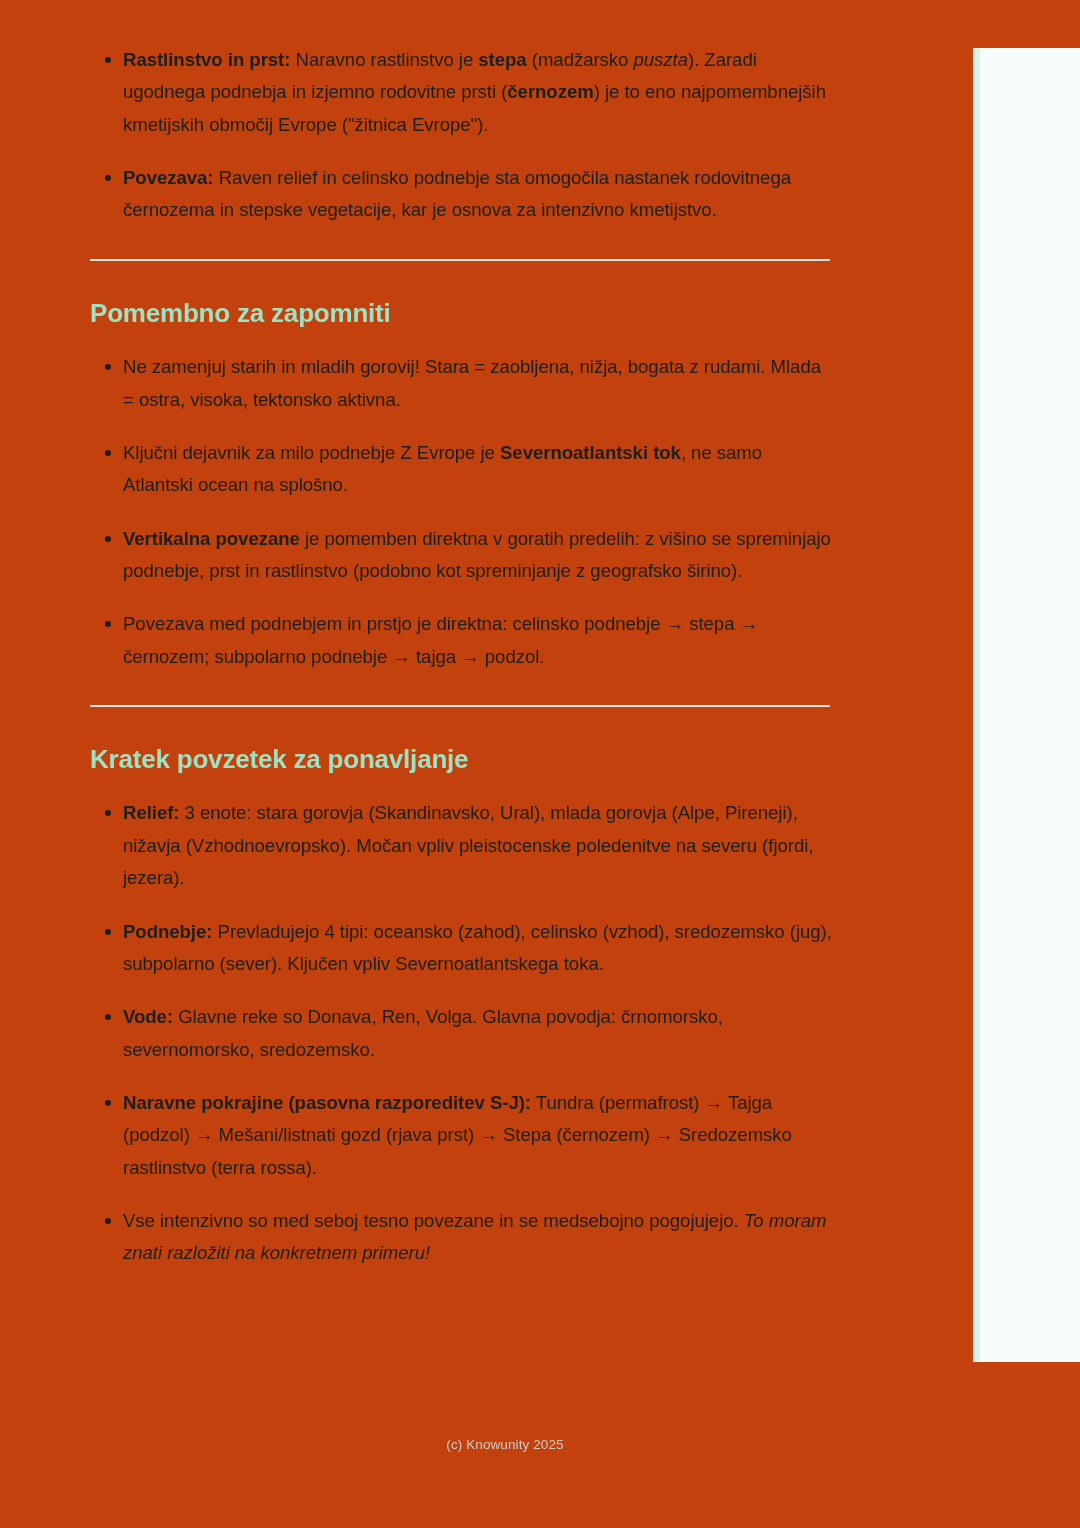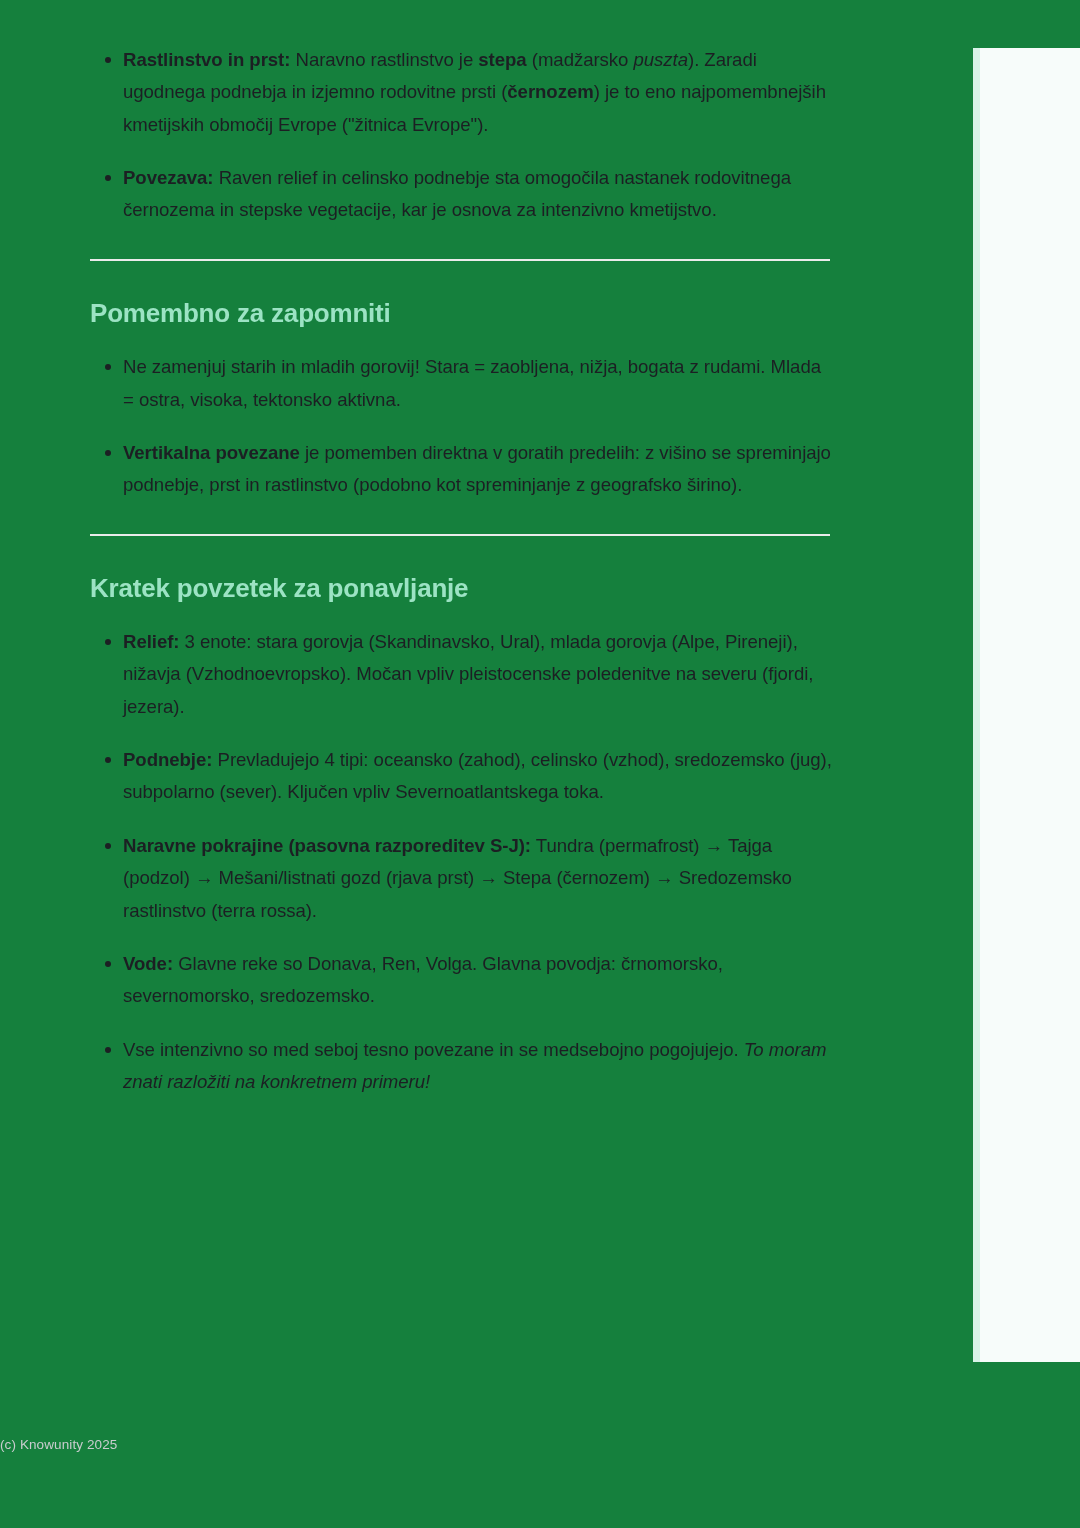--- a/index.html
+++ b/index.html
@@ -11,21 +11,21 @@
     width: 1080px;
     height: 1528px;
     position: relative;
     font-family: "Liberation Sans", sans-serif;
     -webkit-font-smoothing: antialiased;
   }
 
   .page {
     position: absolute;
     inset: 0;
-    background: #15803d;
+    background: #c2410c;
     overflow: hidden;
   }
 
   
   .right-rail {
     position: absolute;
     left: 973px;
     top: 48px;
     width: 107px;
     height: 1314px;
@@ -105,21 +105,21 @@
   ul.bullets > li em {
     font-style: italic;
   }
 
   
   .footer-watermark {
     position: absolute;
     left: 0;
     top: 1437px;
     width: 1010px;
-    text-align: left;
+    text-align: center;
     font-size: 13.5px;
     color: #c9cccf;
     letter-spacing: 0.1px;
   }
 </style>
 </head>
 <body>
 
 <div class="page">
 
@@ -131,31 +131,33 @@
         <ul class="bullets">
           <li><b>Rastlinstvo in prst:</b><span> Naravno rastlinstvo je </span><b>stepa</b><span> (madžarsko </span><i>puszta</i><span>). Zaradi ugodnega podnebja in izjemno rodovitne prsti (</span><b>černozem</b><span>) je to eno najpomembnejših kmetijskih območij Evrope ("žitnica Evrope").</span></li>
           <li><b>Povezava:</b><span> Raven relief in celinsko podnebje sta omogočila nastanek rodovitnega černozema in stepske vegetacije, kar je osnova za intenzivno kmetijstvo.</span></li>
         </ul>
       </div>
       <hr class="divider">
       <div class="section">
         <h2 class="section-heading">Pomembno za zapomniti</h2>
         <ul class="bullets">
           <li><span>Ne zamenjuj starih in mladih gorovij! Stara = zaobljena, nižja, bogata z rudami. Mlada = ostra, visoka, tektonsko aktivna.</span></li>
+          <li><span>Ključni dejavnik za milo podnebje Z Evrope je </span><b>Severnoatlantski tok</b><span>, ne samo Atlantski ocean na splošno.</span></li>
           <li><b>Vertikalna povezane</b><span> je pomemben direktna v goratih predelih: z višino se spreminjajo podnebje, prst in rastlinstvo (podobno kot spreminjanje z geografsko širino).</span></li>
+          <li><span>Povezava med podnebjem in prstjo je direktna: celinsko podnebje → stepa → černozem; subpolarno podnebje → tajga → podzol.</span></li>
         </ul>
       </div>
       <hr class="divider">
       <div class="section">
         <h2 class="section-heading">Kratek povzetek za ponavljanje</h2>
         <ul class="bullets">
           <li><b>Relief:</b><span> 3 enote: stara gorovja (Skandinavsko, Ural), mlada gorovja (Alpe, Pireneji), nižavja (Vzhodnoevropsko). Močan vpliv pleistocenske poledenitve na severu (fjordi, jezera).</span></li>
           <li><b>Podnebje:</b><span> Prevladujejo 4 tipi: oceansko (zahod), celinsko (vzhod), sredozemsko (jug), subpolarno (sever). Ključen vpliv Severnoatlantskega toka.</span></li>
+          <li><b>Vode:</b><span> Glavne reke so Donava, Ren, Volga. Glavna povodja: črnomorsko, severnomorsko, sredozemsko.</span></li>
           <li><b>Naravne pokrajine (pasovna razporeditev S-J):</b><span> Tundra (permafrost) → Tajga (podzol) → Mešani/listnati gozd (rjava prst) → Stepa (černozem) → Sredozemsko rastlinstvo (terra rossa).</span></li>
-          <li><b>Vode:</b><span> Glavne reke so Donava, Ren, Volga. Glavna povodja: črnomorsko, severnomorsko, sredozemsko.</span></li>
           <li><span>Vse intenzivno so med seboj tesno povezane in se medsebojno pogojujejo. </span><i>To moram znati razložiti na konkretnem primeru!</i></li>
         </ul>
       </div>
     </div>
 
   <div class="footer-watermark">(c) Knowunity 2025</div>
 
 </div>
 
 </body></html>

